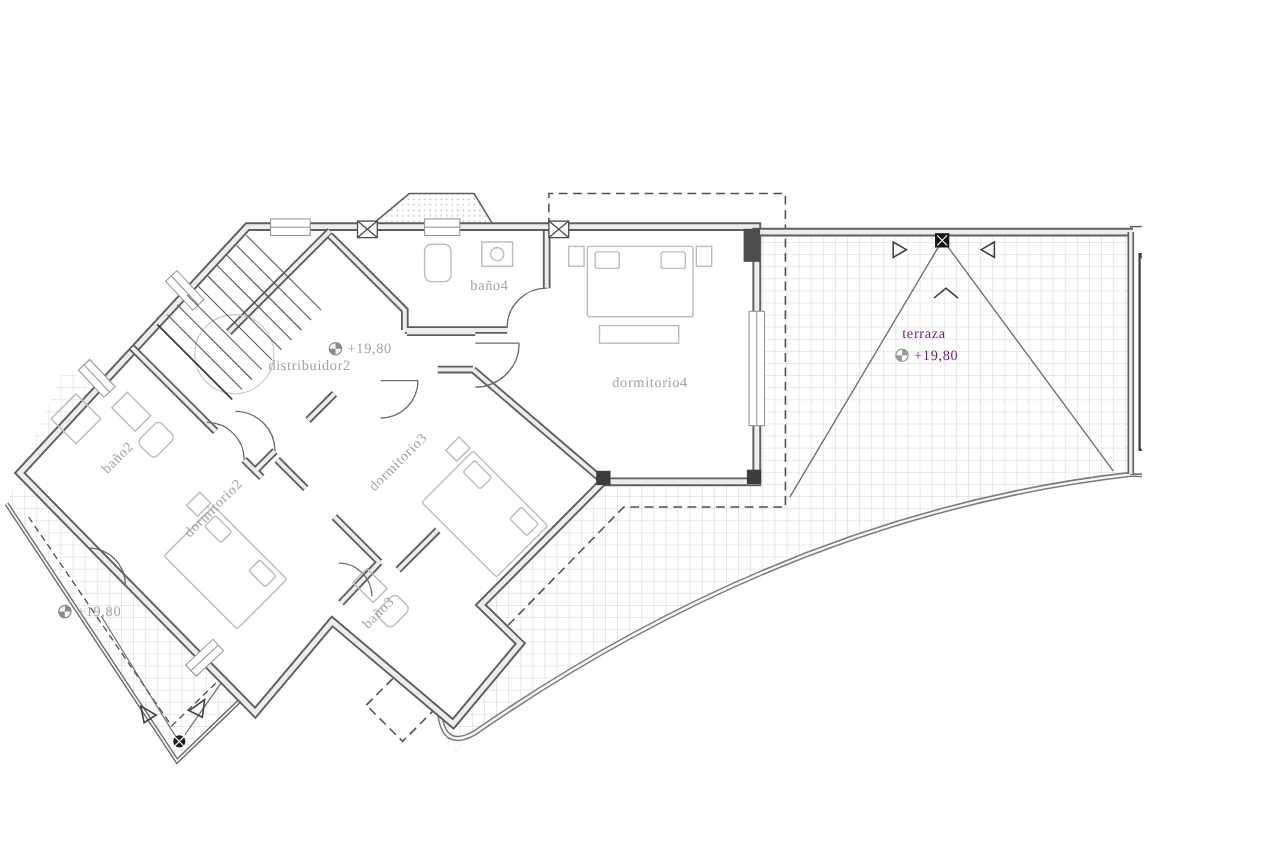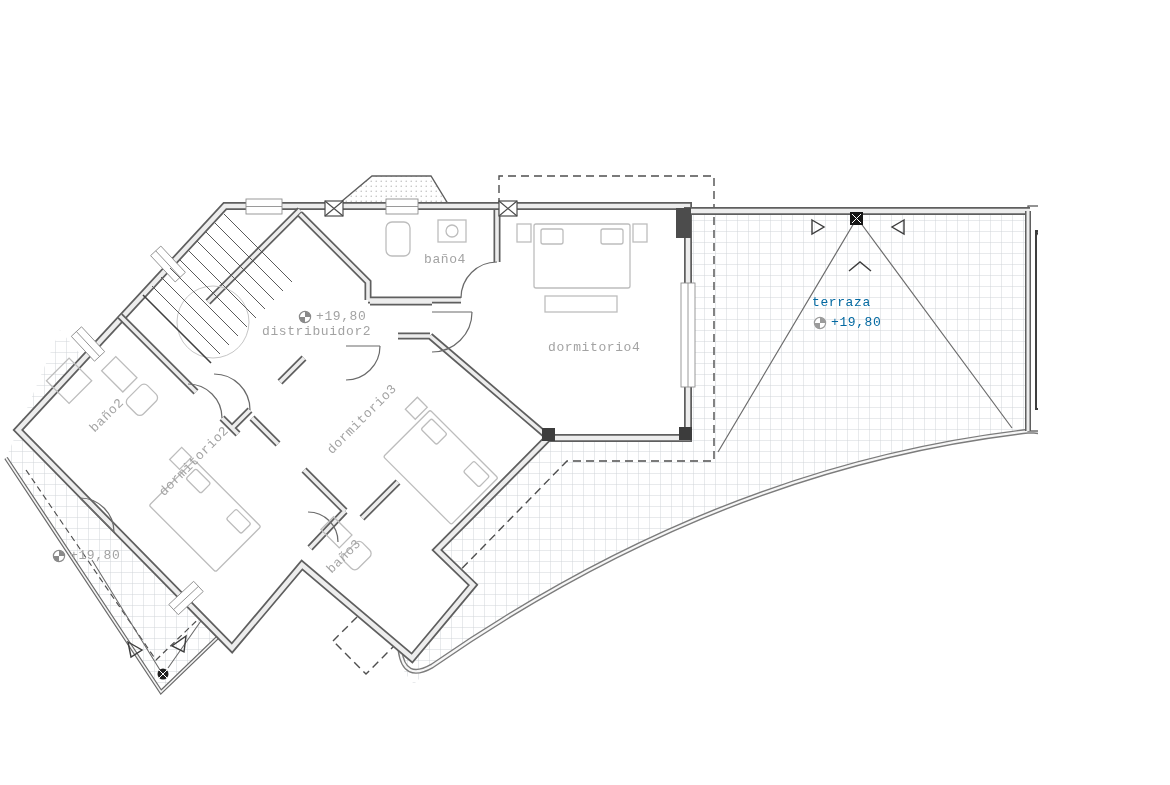--- a/index.html
+++ b/index.html
@@ -1,21 +1,21 @@
 <!DOCTYPE html>
 <html><head>
 <meta charset="utf-8">
 <style>
   html,body{margin:0;padding:0;background:#fff;}
   .stage{position:relative;width:1038px;height:785px;background:#fff;overflow:hidden;
-         font-family:Liberation Mono, monospace;}
+         font-family:Liberation Serif, serif;}
   .plan-svg{position:absolute;left:0;top:0;}
   .lbl{position:absolute;color:#a3a3a3;font-size:13px;letter-spacing:.6px;white-space:nowrap;
        font-weight:400;}
-  .lbl.light{color:#0369a1;}
+  .lbl.light{color:#701a75;}
   .rot{transform:rotate(-45deg);transform-origin:center center;}
   .lvl{display:flex;align-items:center;gap:4px;}
   .lvl svg{flex:0 0 auto;}
   .ctr{text-align:center;}
 </style>
 </head>
 <body>
 
 <div class="stage">
 
@@ -212,21 +212,21 @@
 <div class="lbl ctr" style="left:413px;top:252px;width:64px;">baño4</div>
 
 <div class="lvl" style="position:absolute;left:298px;top:309px;">
   <svg width="14" height="14" viewBox="0 0 14 14">
     <circle cx="7" cy="7" r="5.6" fill="#fff" stroke="#8a8a8a" stroke-width="1.2"></circle>
     <path d="M7 7 L7 1.4 A5.6 5.6 0 0 1 12.6 7 Z" fill="#8a8a8a"></path>
     <path d="M7 7 L7 12.6 A5.6 5.6 0 0 1 1.4 7 Z" fill="#8a8a8a"></path>
   </svg>
   <span class="lbl" style="position:static;">+19,80</span>
 </div>
-<div class="lbl" style="left:262px;top:324px;">distribuidor2</div>
+<div class="lbl" style="left:244px;top:324px;">distribuidor2</div>
 
 <div class="lbl ctr" style="left:548px;top:340px;width:86px;">dormitorio4</div>
 
 <div class="lbl light ctr" style="left:812px;top:295px;width:56px;">terraza</div>
 <div class="lvl" style="position:absolute;left:813px;top:315px;">
   <svg width="14" height="14" viewBox="0 0 14 14">
     <circle cx="7" cy="7" r="5.6" fill="#fff" stroke="#9b9b9b" stroke-width="1.2"></circle>
     <path d="M7 7 L7 1.4 A5.6 5.6 0 0 1 12.6 7 Z" fill="#9b9b9b"></path>
     <path d="M7 7 L7 12.6 A5.6 5.6 0 0 1 1.4 7 Z" fill="#9b9b9b"></path>
   </svg>

